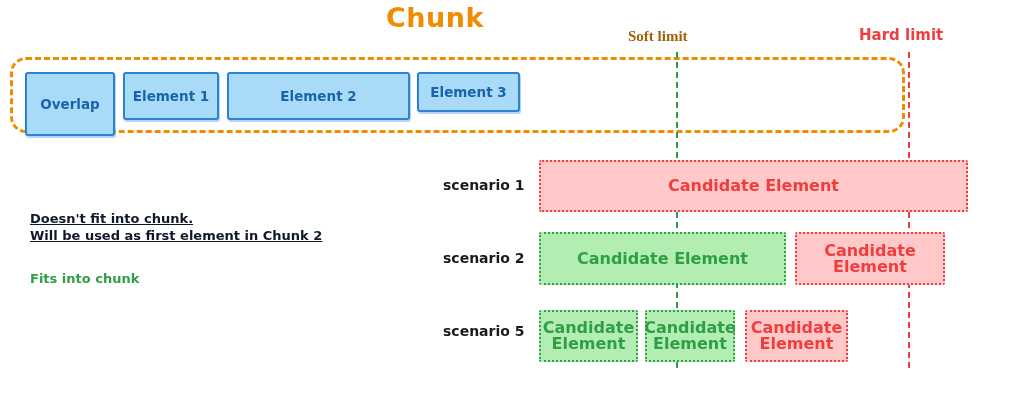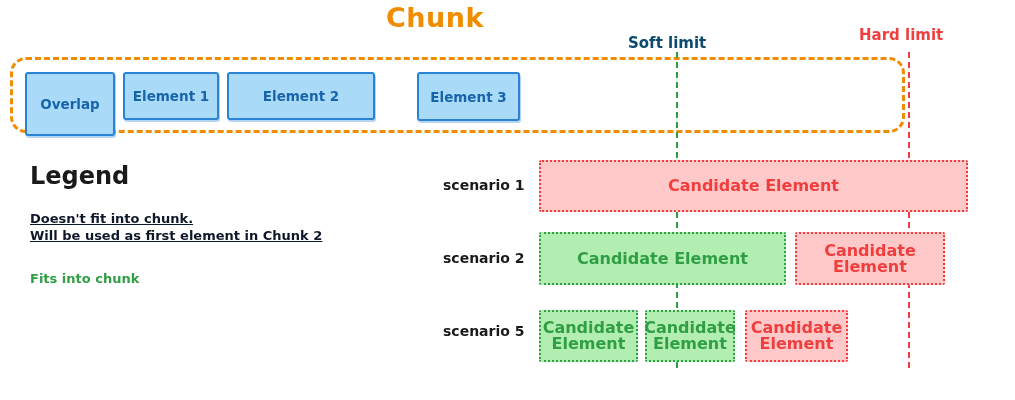--- a/index.html
+++ b/index.html
@@ -82,22 +82,23 @@
     border-left-color: #f03e3e;
   }
   .limit-label {
     position: absolute;
     font-size: 15px;
     font-weight: 600;
     white-space: nowrap;
   }
   #soft-limit-label {
     left: 628px;
-    top: 34px;
-    color: #0c4a6e;
+    top: 28px;
+    color: #a16207;
+    font-family: Liberation Serif, serif;
   }
   #hard-limit-label {
     left: 859px;
     top: 26px;
     color: #f03e3e;
   }
 
   
   #legend-title {
     position: absolute;
@@ -163,31 +164,30 @@
 </head>
 <body>
 
 <div class="canvas">
 
   <div id="chunk-title">Chunk</div>
 
   <div id="chunk-box">
     <div class="element-box" style="left:12px; top:12px; width:90px; height:64px;">Overlap</div>
     <div class="element-box" style="left:110px; top:12px; width:96px; height:48px;">Element 1</div>
-    <div class="element-box" style="left:214px; top:12px; width:148px; height:48px;">Element 2</div>
-    <div class="element-box" style="left:404px; top:12px; width:103px; height:49px;">Element 3</div>
+    <div class="element-box" style="left:214px; top:12px; width:183px; height:48px;">Element 2</div>
+    <div class="element-box" style="left:404px; top:12px; width:103px; height:40px;">Element 3</div>
   </div>
 
   <div id="soft-limit-line" class="limit-line"></div>
   <div id="hard-limit-line" class="limit-line"></div>
 
   <div id="soft-limit-label" class="limit-label">Soft limit</div>
   <div id="hard-limit-label" class="limit-label">Hard limit</div>
 
-  <div id="legend-title">Legend</div>
   <div id="legend-no-fit" class="legend-entry">Doesn't fit into chunk.
 Will be used as first element in Chunk 2</div>
   <div id="legend-fit" class="legend-entry">Fits into chunk</div>
 
   <div class="scenario-label" style="left:443px; top:177px;">scenario 1</div>
   <div class="candidate-box nofit" style="left:539px; top:160px; width:429px; height:52px;">Candidate Element</div>
 
   <div class="scenario-label" style="left:443px; top:250px;">scenario 2</div>
   <div class="candidate-box fits" style="left:539px; top:232px; width:247px; height:53px;">Candidate Element</div>
   <div class="candidate-box nofit" style="left:795px; top:232px; width:150px; height:53px;">Candidate

